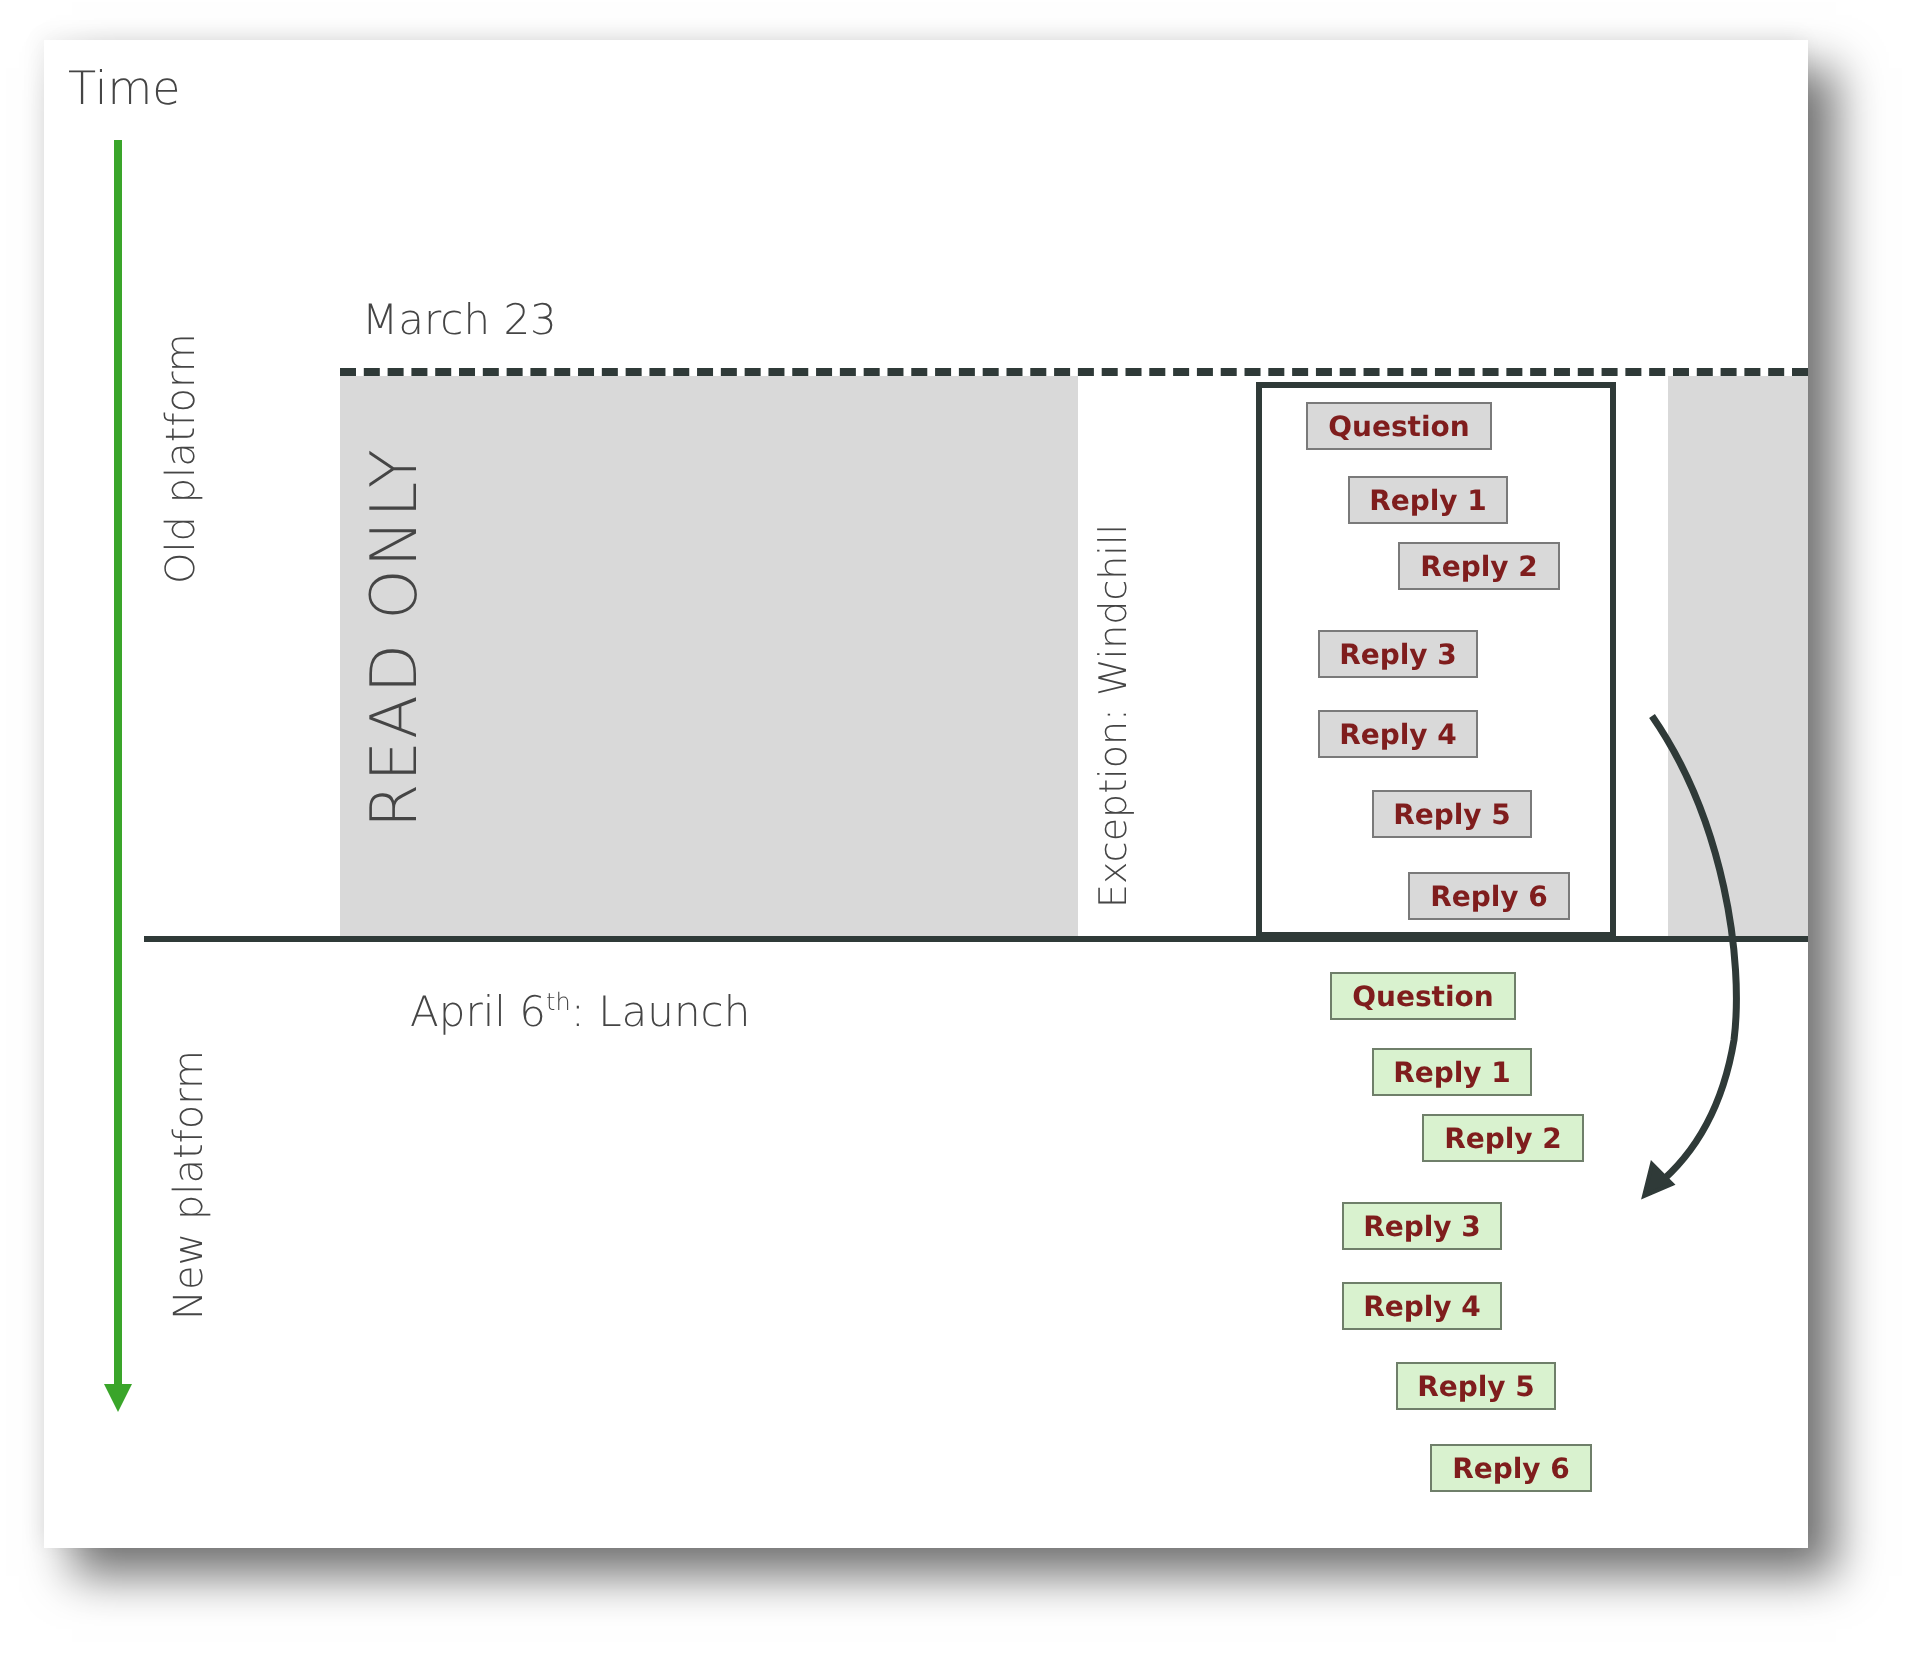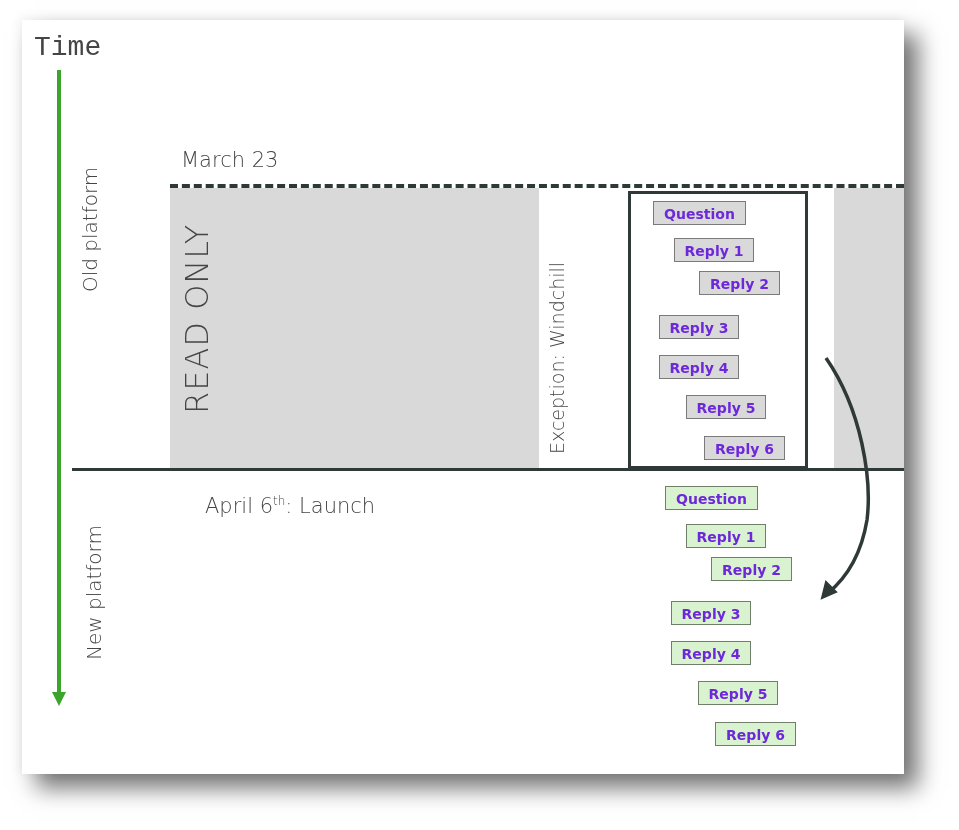--- a/index.html
+++ b/index.html
@@ -2,38 +2,38 @@
 <html><head>
 <meta charset="utf-8">
 <style>
   html, body { margin:0; padding:0; }
   body { width:959px; height:830px; background:#ffffff; position:relative; overflow:hidden;
          font-family:"Liberation Sans", sans-serif; }
   .card { position:absolute; left:22px; top:20px; width:882px; height:754px; background:#ffffff;
           box-shadow: 14px 14px 22px rgba(0,0,0,0.55), -2px -2px 10px rgba(0,0,0,0.06); overflow:hidden; }
   .abs { position:absolute; }
   .txt { color:#454545; font-family:"DejaVu Sans", sans-serif; font-weight:300; }
-  .time-label { left:12px; top:12px; font-size:28px;font-family:Liberation Mono, monospace; }
+  .time-label { left:12px; top:12px; font-size:23px; }
   .time-axis { left:35px; top:50px; width:4px; height:628px; background:#3aa52a; }
   .time-arrow { left:30px; top:672px; width:0; height:0; border-left:7px solid transparent; border-right:7px solid transparent; border-top:14px solid #3aa52a; }
   .vlabel { transform-origin:left top; transform:rotate(-90deg); white-space:nowrap; font-size:20px; }
   .old-label { left:56px; top:272px; }
   .new-label { left:60px; top:640px; }
   .march { left:159px; top:128px; font-size:21px; }
   .april { left:143px; top:474px; font-size:21px;margin-left:40px; }
   .april sup { font-size:12px; }
   .dash { left:148px; top:164px; width:734px; height:0; border-top:4px dashed #2f3a38; }
   .solid { left:50px; top:448px; width:832px; height:3px; background:#2f3a38; }
   .gray1 { left:148px; top:168px; width:369px; height:280px; background:#d9d9d9; }
   .gray2 { left:812px; top:168px; width:70px; height:280px; background:#d9d9d9; }
   .readonly { left:156px; top:394px; font-size:32px; letter-spacing:1px; }
   .exception { left:524px; top:434px; font-size:19px; }
   .thread-box { left:606px; top:171px; width:174px; height:272px; border:3px solid #2f3a38; }
   .msg { position:absolute; height:24px; line-height:24px; text-align:center; font-size:14px; font-weight:bold;
-         color:#6d28d9; font-family:"DejaVu Sans", sans-serif; box-sizing:border-box; }
+         color:#7f1d1d; font-family:"DejaVu Sans", sans-serif; box-sizing:border-box; }
   .msg.old { background:#d9d9d9; border:1px solid #7a7a7a; }
   .msg.new { background:#d9f2cf; border:1px solid #6f7f6a; }
   svg.arrow { position:absolute; left:790px; top:330px; }
 </style>
 </head>
 <body>
 
 <div class="card">
   <div class="abs txt time-label">Time</div>
   <div class="abs time-axis"></div>

